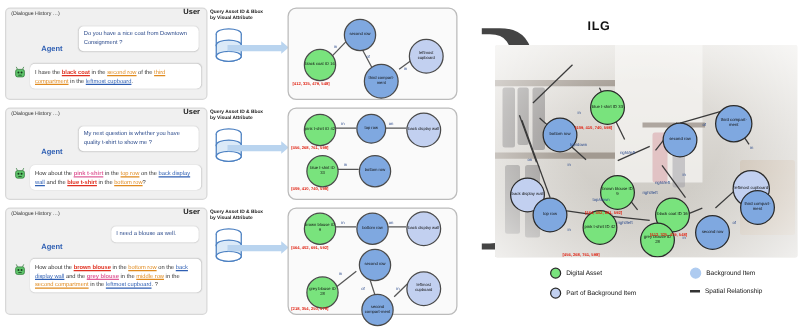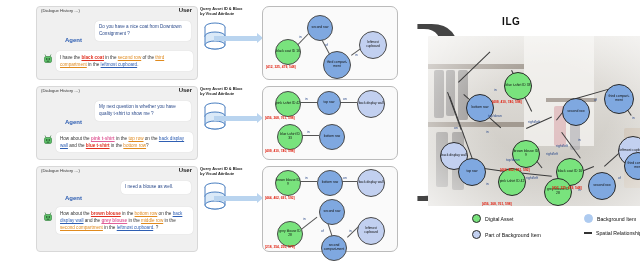--- a/index.html
+++ b/index.html
@@ -1,17 +1,17 @@
 <!DOCTYPE html>
 <html><head>
 <meta charset="utf-8">
 <style>
   html,body{margin:0;padding:0;}
   body{width:640px;height:266px;background:#ffffff;font-family:"Liberation Sans",sans-serif;overflow:hidden;position:relative;}
-  .root{position:absolute;inset:0;margin-left:32px;}
+  .root{position:absolute;inset:0;}
 
   
   .dlg{position:absolute;left:4px;width:160px;background:#f0f0f0;border:1px solid #d8d8d8;border-radius:4px;}
   .dlg1{top:6px;height:72px;}
   .dlg2{top:86px;height:72px;}
   .dlg3{top:166px;height:84px;}
   .dlg-head{position:relative;height:12px;}
   .dh-label{position:absolute;left:4px;top:1px;font-size:4.2px;color:#333;}
   .dh-user{position:absolute;right:5px;top:0px;font-size:6px;font-weight:bold;color:#1a1a1a;}
   .user-bubble{position:absolute;right:6px;background:#ffffff;border-radius:4px;padding:3px 4px;font-size:4.6px;line-height:1.5;color:#2b4a8b;box-shadow:0 0 1px rgba(0,0,0,.18);}

